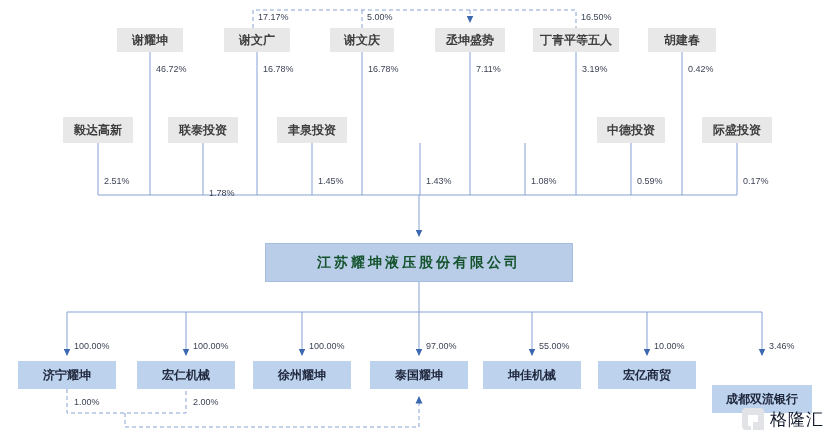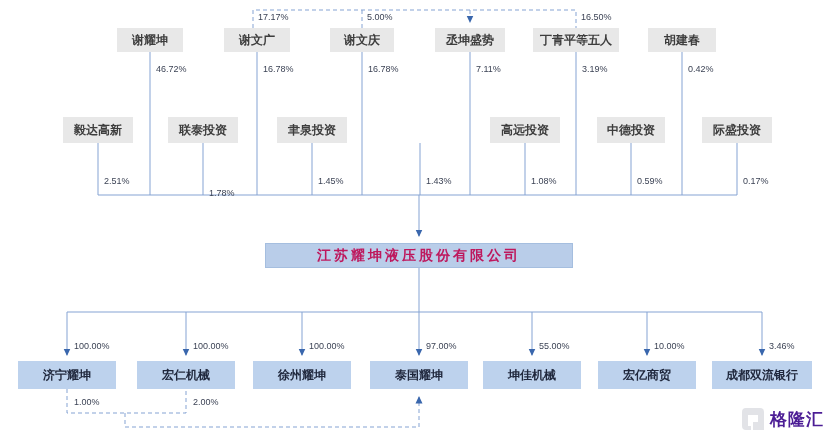--- a/index.html
+++ b/index.html
@@ -10,29 +10,29 @@
   .wires{position:absolute;left:0;top:0;}
   .node{
     position:absolute;display:flex;align-items:center;justify-content:center;
     border-radius:0;font-weight:bold;font-size:12px;color:#3d3d3d;
     white-space:nowrap;box-sizing:border-box;
   }
   .gray{background:#e8e8e8;height:24px;top:28px;}
   .gray2{background:#e8e8e8;height:26px;top:117px;}
   .blue{background:#bdd2ed;height:28px;top:361px;color:#20283d;}
   .company{
-    background:#b9cde9;border:1px solid #a5bedf;height:25px;
-    font-size:14px;letter-spacing:3px;color:#be185d;
+    background:#b9cde9;border:1px solid #a5bedf;height:39px;
+    font-size:14px;letter-spacing:3px;color:#14532d;
   }
   .pct{
     position:absolute;font-size:9px;color:#3c4355;white-space:nowrap;line-height:11px;
   }
   .watermark{
     position:absolute;left:740px;top:406px;display:flex;align-items:center;gap:4px;
-    color:#4c1d95;font-weight:bold;font-size:17px;letter-spacing:1px;
+    color:#0f172a;font-weight:normal;font-size:17px;letter-spacing:1px;
   }
 </style>
 </head>
 <body>
 
 <div class="canvas">
 
   <svg class="wires" width="830" height="441" viewBox="0 0 830 441">
     <defs>
       <marker id="arr" viewBox="0 0 8 8" refX="6.5" refY="4" markerWidth="8" markerHeight="8" markerUnits="userSpaceOnUse" orient="auto">
@@ -88,41 +88,40 @@
   <div class="pct" style="left:582px;top:64px;">3.19%</div>
   <div class="pct" style="left:688px;top:64px;">0.42%</div>
 
   <div class="pct" style="left:258px;top:12px;">17.17%</div>
   <div class="pct" style="left:367px;top:12px;">5.00%</div>
   <div class="pct" style="left:581px;top:12px;">16.50%</div>
 
   <div class="node gray2" style="left:63px;width:70px;">毅达高新</div>
   <div class="node gray2" style="left:168px;width:70px;">联泰投资</div>
   <div class="node gray2" style="left:277px;width:70px;">聿泉投资</div>
-  <div class="node gray2" style="left:490px;width:70px;">高远投资</div>
   <div class="node gray2" style="left:597px;width:68px;">中德投资</div>
   <div class="node gray2" style="left:702px;width:70px;">际盛投资</div>
 
   <div class="pct" style="left:104px;top:176px;">2.51%</div>
   <div class="pct" style="left:209px;top:188px;">1.78%</div>
   <div class="pct" style="left:318px;top:176px;">1.45%</div>
   <div class="pct" style="left:426px;top:176px;text-align:right;">1.43%</div>
   <div class="pct" style="left:531px;top:176px;">1.08%</div>
   <div class="pct" style="left:637px;top:176px;">0.59%</div>
   <div class="pct" style="left:743px;top:176px;">0.17%</div>
 
   <div class="node company" style="left:265px;top:243px;width:308px;">江苏耀坤液压股份有限公司</div>
 
   <div class="node blue" style="left:18px;width:98px;">济宁耀坤</div>
   <div class="node blue" style="left:137px;width:98px;">宏仁机械</div>
   <div class="node blue" style="left:253px;width:98px;">徐州耀坤</div>
   <div class="node blue" style="left:370px;width:98px;">泰国耀坤</div>
   <div class="node blue" style="left:483px;width:98px;">坤佳机械</div>
   <div class="node blue" style="left:598px;width:98px;">宏亿商贸</div>
-  <div class="node blue" style="left:712px;width:100px;">成都双流银行</div>
+  <div class="node blue" style="left:712px;width:100px;margin-top:24px;">成都双流银行</div>
 
   <div class="pct" style="left:74px;top:341px;">100.00%</div>
   <div class="pct" style="left:193px;top:341px;">100.00%</div>
   <div class="pct" style="left:309px;top:341px;">100.00%</div>
   <div class="pct" style="left:426px;top:341px;">97.00%</div>
   <div class="pct" style="left:539px;top:341px;">55.00%</div>
   <div class="pct" style="left:654px;top:341px;">10.00%</div>
   <div class="pct" style="left:769px;top:341px;">3.46%</div>
 
   <div class="pct" style="left:74px;top:397px;">1.00%</div>

